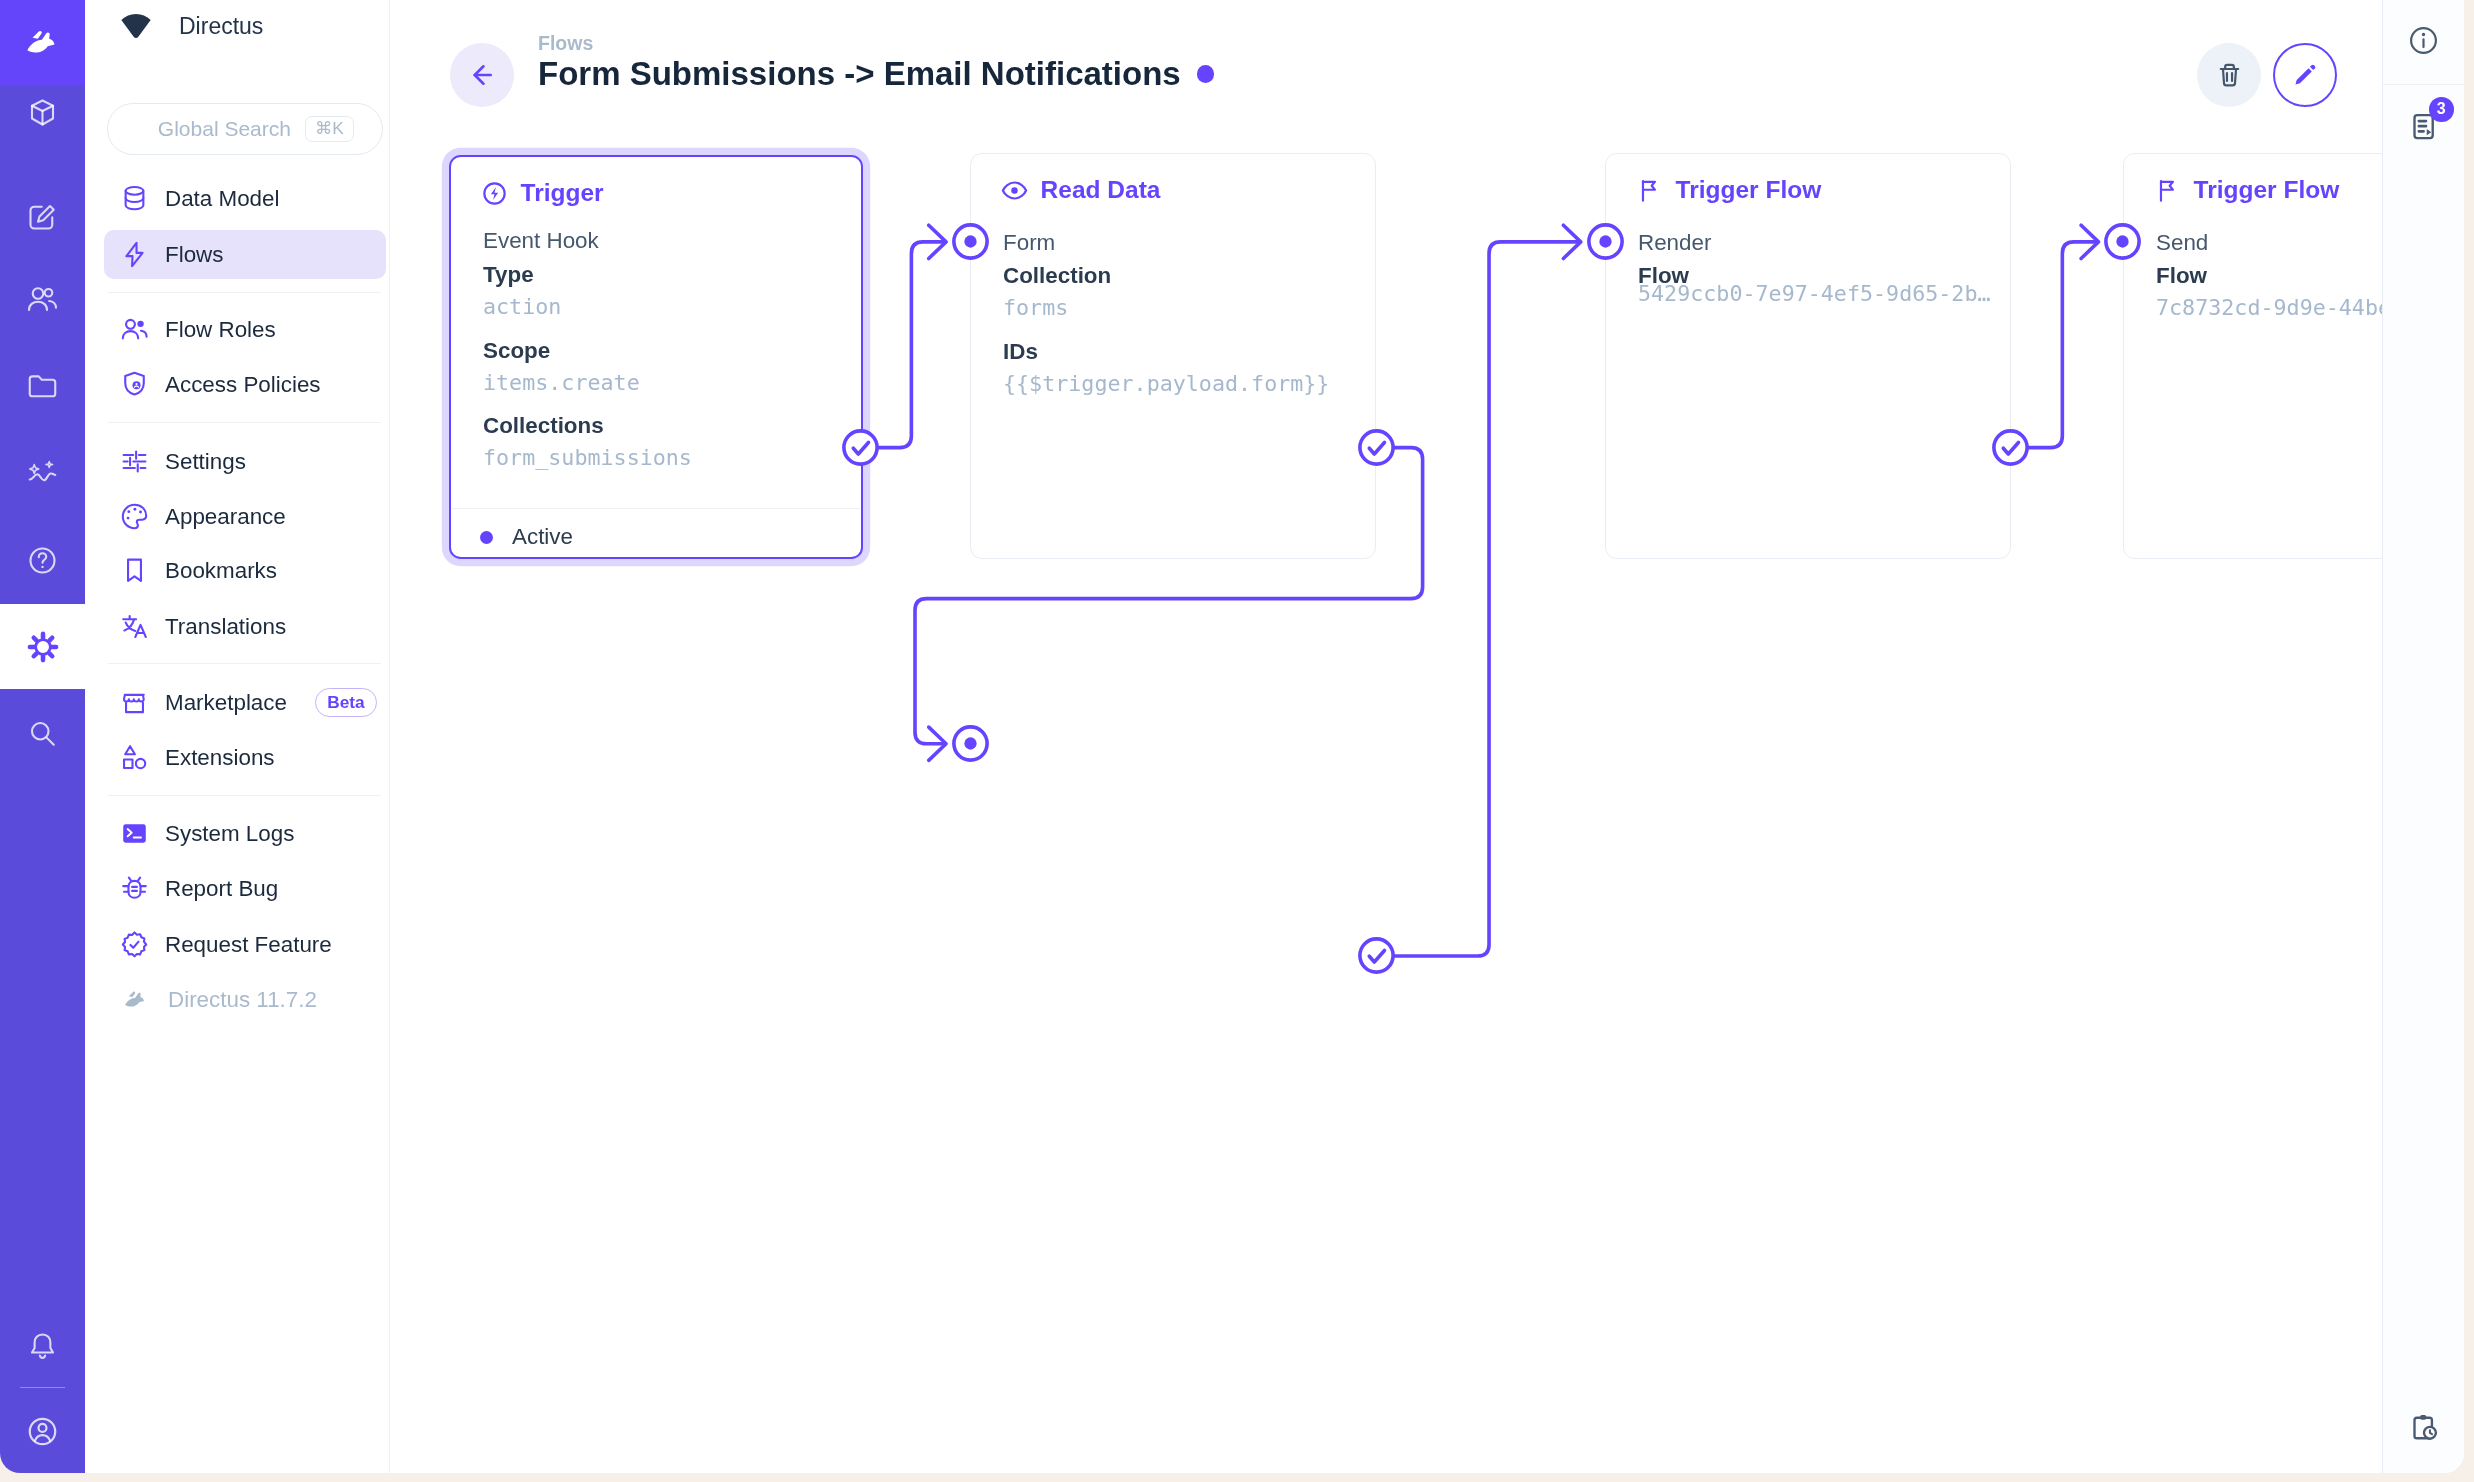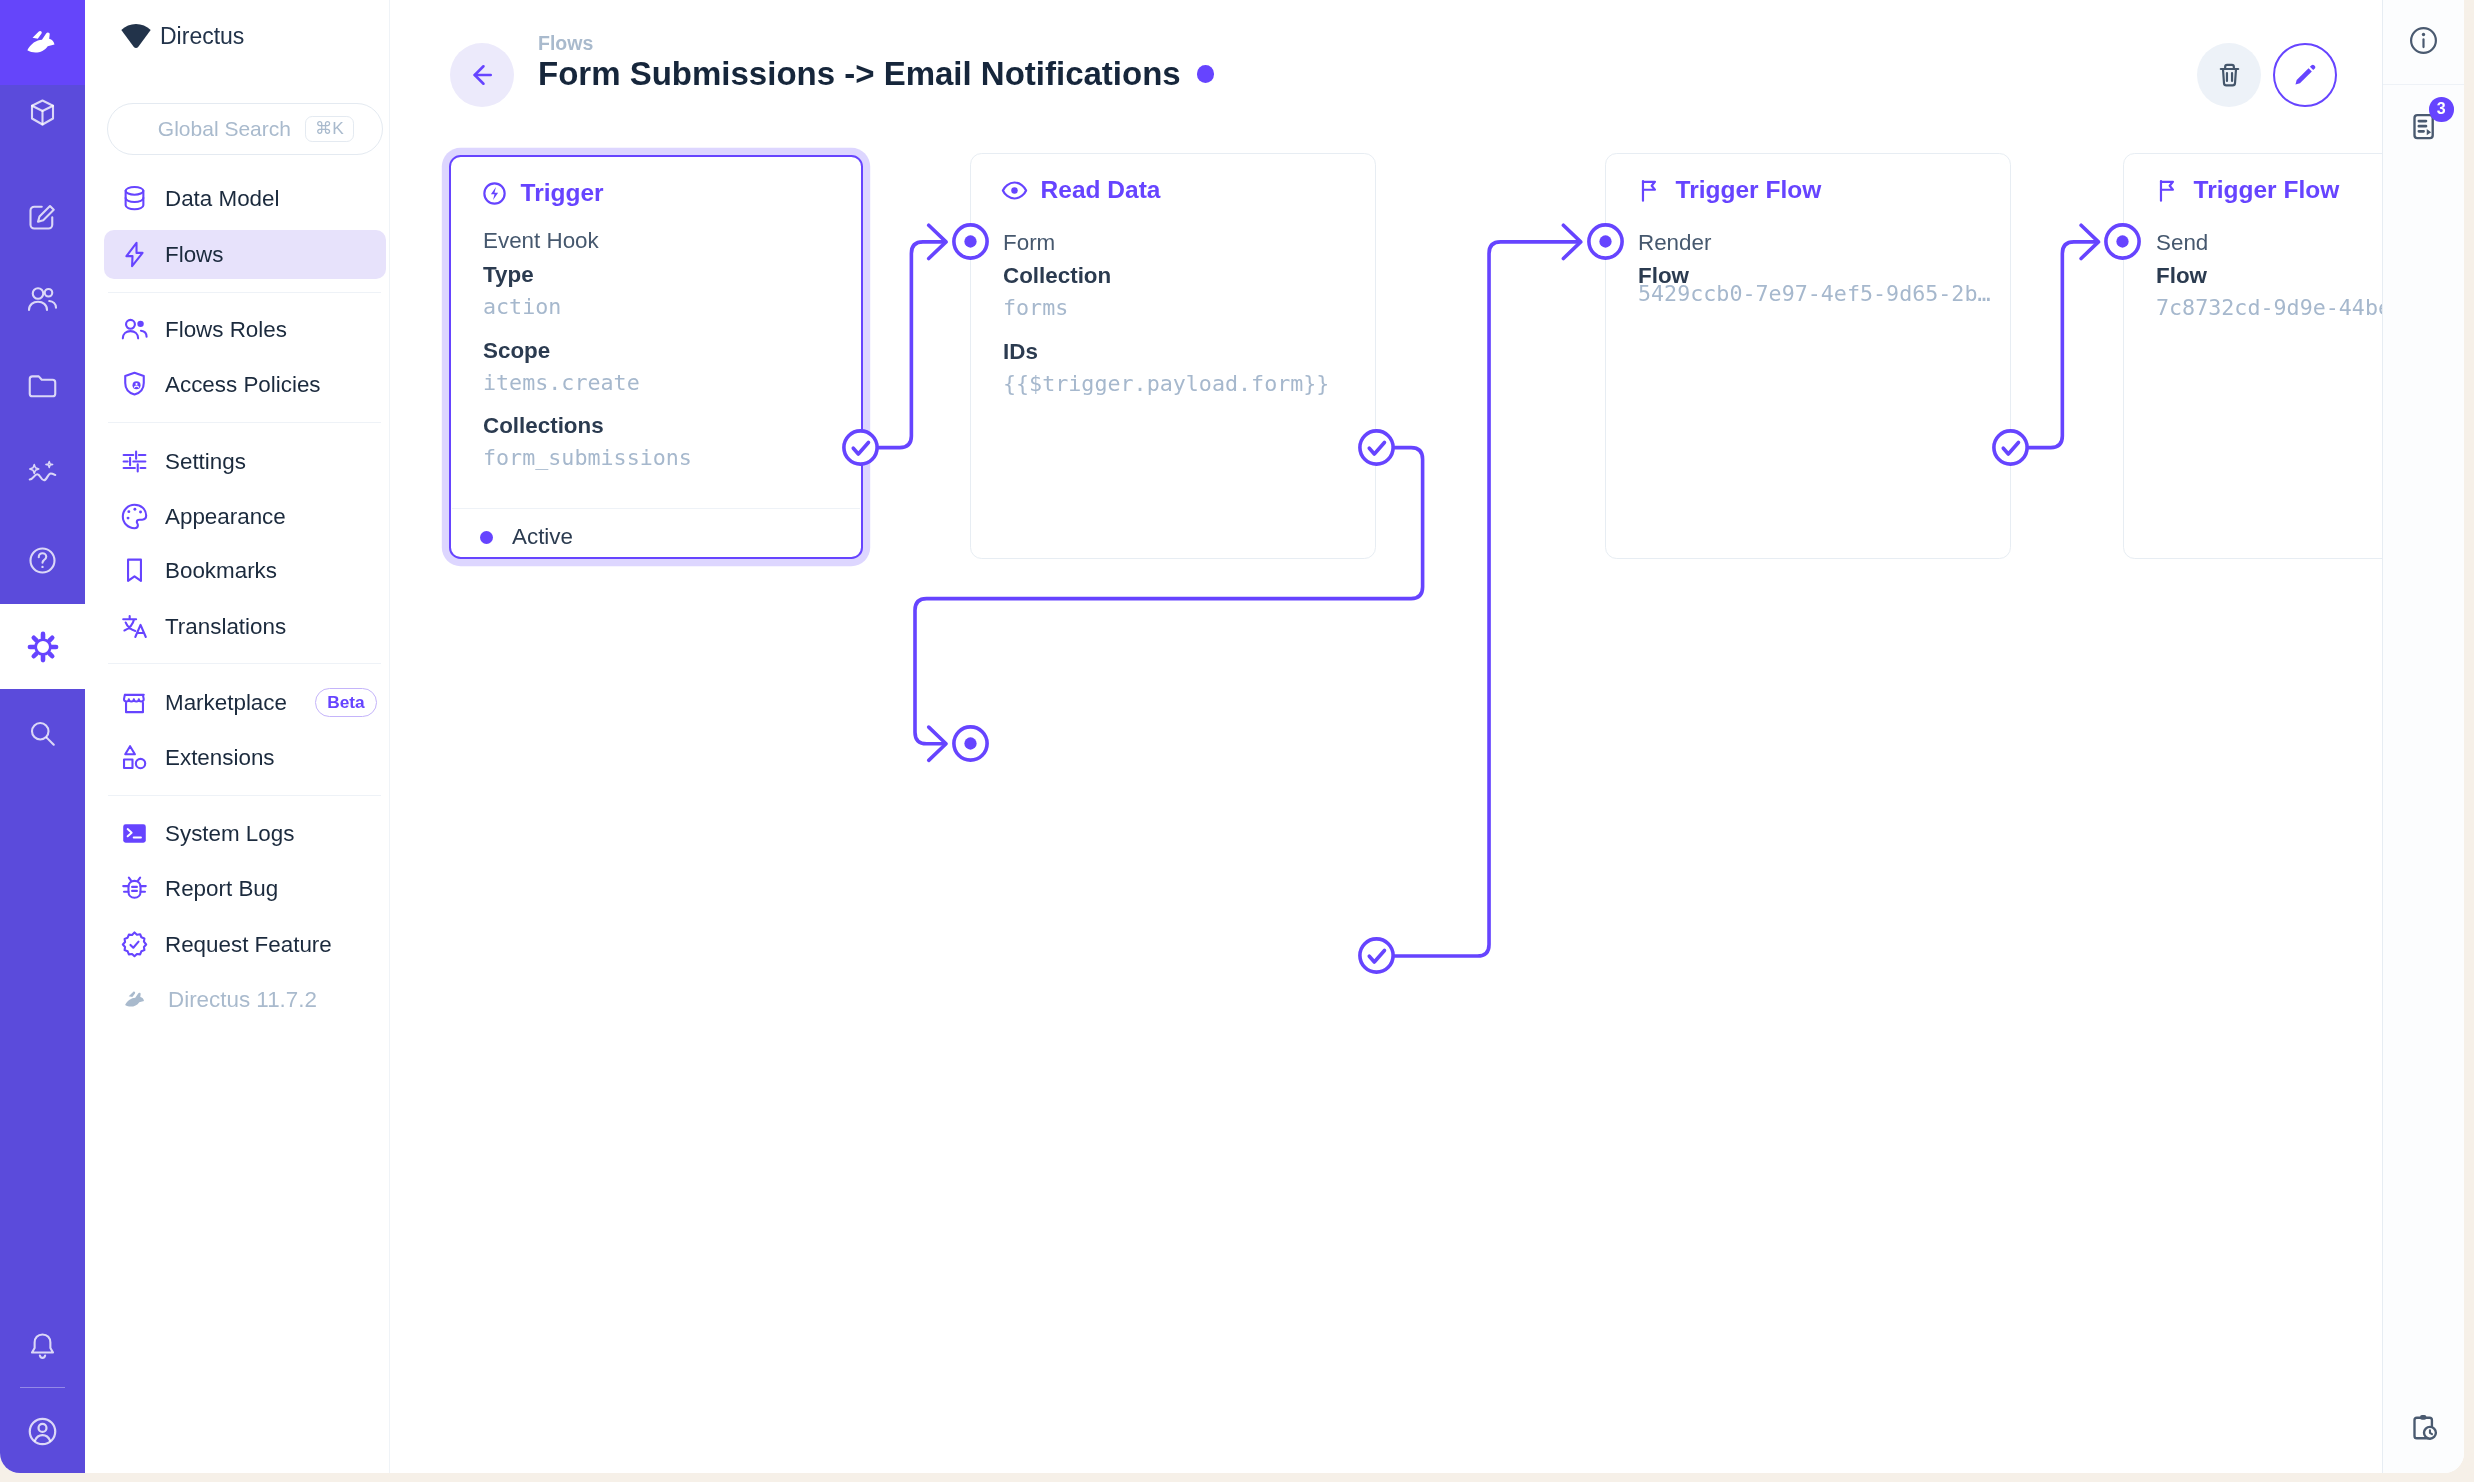--- a/index.html
+++ b/index.html
@@ -18,21 +18,21 @@
              display:flex;align-items:center;justify-content:center;}
   .mod-btn{position:absolute;left:0;width:85px;height:85px;display:flex;align-items:center;justify-content:center;}
   .mod-btn svg{stroke:rgba(255,255,255,0.78);fill:none;stroke-width:2.8;stroke-linecap:round;stroke-linejoin:round;}
   .mod-btn.active{background:#ffffff;}
   .mod-btn.active svg{stroke:#6644FF;}
   .mod-divider{position:absolute;left:20px;width:45px;height:1.4px;background:rgba(255,255,255,0.35);}
 
   
   .nav{position:absolute;left:85px;top:0;width:305px;height:100%;background:#fff;
        border-right:1.4px solid #EFF3F7;box-sizing:border-box;}
-  .project-row{position:absolute;left:32px;top:15px;height:43px;display:flex;align-items:center;gap:5px;}
+  .project-row{position:absolute;left:32px;top:5px;height:43px;display:flex;align-items:center;gap:24px;}
   .project-name{font-size:23px;color:#22334A;font-weight:500;}
   .search-box{position:absolute;left:21.7px;top:103px;width:276px;height:52px;border:1.4px solid #E4EAF1;
               border-radius:27.4px;box-sizing:border-box;display:flex;align-items:center;justify-content:center;gap:14.4px;background:#fff;}
   .search-text{font-size:21px;color:#A9BACD;margin-left:22px;}
   .kbd{border:1.4px solid #E4EAF1;border-radius:7.2px;font-size:17.3px;color:#A9BACD;padding:3.6px 8.7px;line-height:1;}
   .nav-item{position:absolute;left:19px;width:282px;height:49px;display:flex;align-items:center;gap:16px;
             padding-left:16px;box-sizing:border-box;border-radius:10px;}
   .nav-item.active{background:#E7E2FB;}
   .nav-item svg{flex:0 0 auto;stroke:#6644FF;fill:none;stroke-width:2.6;stroke-linecap:round;stroke-linejoin:round;}
   .nav-label{font-size:22.4px;color:#1B2A3D;font-weight:500;white-space:nowrap;}
@@ -199,21 +199,21 @@
     </div>
     <div class="nav-divider" style="top:292px"></div>
 
     <div class="nav-item" style="top:305px">
       <svg width="29" height="29" viewBox="0 0 36 36">
         <circle cx="13" cy="11.5" r="5.5"></circle>
           <path d="M3.5 29c0-5.8 4.3-9 9.5-9s9.5 3.2 9.5 9"></path>
         <circle cx="25.5" cy="11" r="4" fill="#6644FF" stroke="none"></circle>
           <path d="M26 19.5c4 .4 7 3 7 7.5"></path>
       </svg>
-      <span class="nav-label">Flows Roles</span>
+      <span class="nav-label">Flow Roles</span>
     </div>
     <div class="nav-item" style="top:360px">
       <svg width="29" height="29" viewBox="0 0 36 36">
         <path d="M18 3.5l11.5 4v8.5c0 7.6-4.8 12.4-11.5 14.5C11.3 28.4 6.5 23.6 6.5 16V7.5z"></path>
         <circle cx="20.5" cy="19" r="5" fill="#6644FF" stroke="none"></circle>
         <circle cx="20.5" cy="17.5" r="1.4" fill="#fff" stroke="none"></circle>
         <path d="M17.8 21.5c.6-1 1.6-1.5 2.7-1.5s2.1.5 2.7 1.5" stroke="#fff" stroke-width="1.4"></path>
       </svg>
       <span class="nav-label">Access Policies</span>
     </div>

